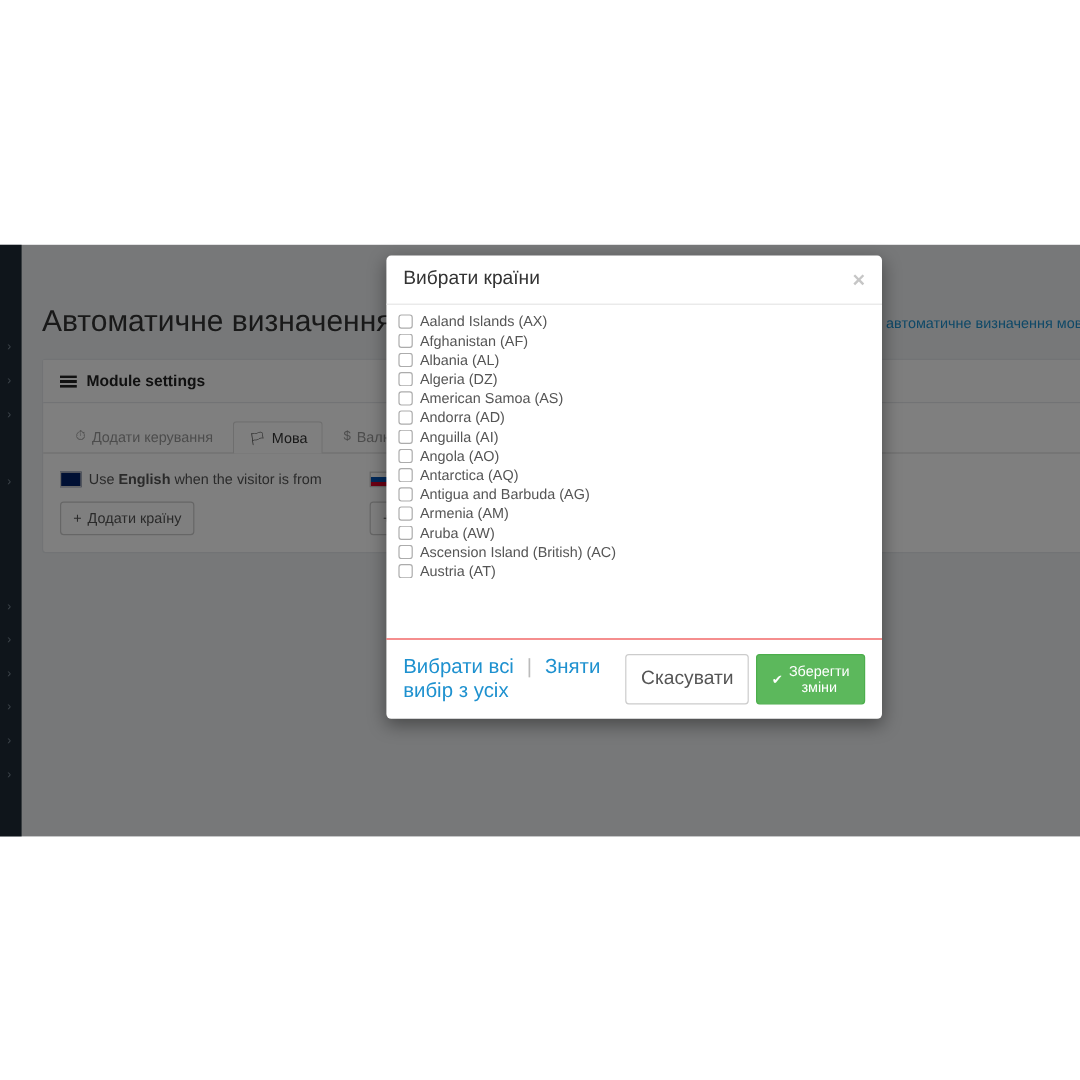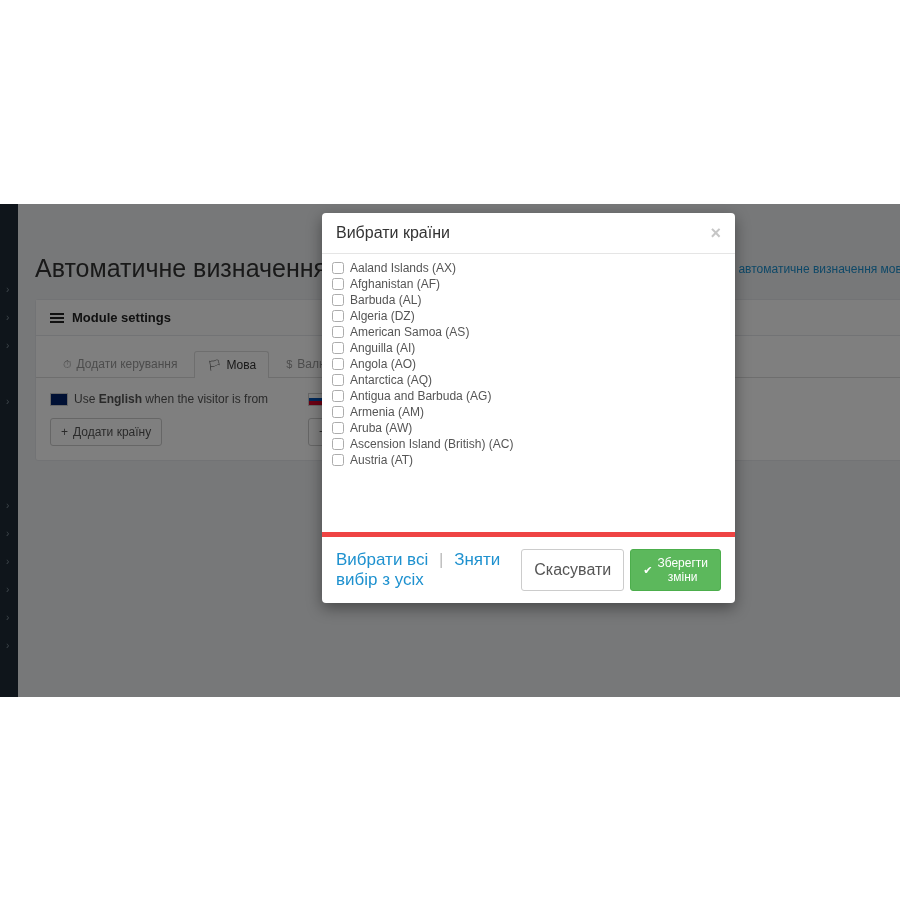--- a/index.html
+++ b/index.html
@@ -20,21 +20,21 @@
   .tabcontent{border-top:1px solid #ddd;padding:14px;display:flex;gap:40px}
   .lang-row{display:flex;align-items:center;gap:6px;font-size:12px;color:#555;margin-bottom:12px}
   .flag{width:16px;height:11px;display:inline-block;background:#ddd;border:1px solid #ccc}
   .flag.en{background:#012169}
   .flag.ru{background:linear-gradient(#fff 0 33%, #0052b4 33% 66%, #d80027 66% 100%)}
   .btn{display:inline-flex;align-items:center;gap:5px;border:1px solid #ccc;background:#fff;border-radius:3px;padding:6px 10px;font-size:12px;color:#555;cursor:pointer}
   .modal{position:absolute;left:322px;top:213px;width:413px;background:#fff;border-radius:4px;box-shadow:0 5px 15px rgba(0,0,0,.4);display:flex;flex-direction:column}
   .modal-head{padding:11px 14px;display:flex;justify-content:space-between;}
   .modal-title{font-size:16px;color:#333}
   .close{color:#c6c6c6;font-size:18px;font-weight:700;cursor:pointer;line-height:1}
-  .modal-body{border-top:1px solid #e5e5e5;border-bottom:5px solid #ef4444;height:266px;overflow-y:scroll;padding:6px 10px}
+  .modal-body{border-top:1px solid #e5e5e5;border-bottom:1px solid #ef4444;height:266px;overflow-y:scroll;padding:6px 10px}
   .modal-body::-webkit-scrollbar{width:16px}
   .modal-body::-webkit-scrollbar-track{background:#f1f1f1}
   .modal-body::-webkit-scrollbar-thumb{background:#c1c1c1}
   .country{display:flex;align-items:center;gap:6px;padding:1px 0;font-size:12px;color:#555}
   .country input{margin:0;width:12px;height:12px;accent-color:#ddd;opacity:.6}
   .modal-foot{padding:12px 14px;display:flex;align-items:center;justify-content:space-between}
   .links{font-size:17px}
   .links a{color:#1e91cf;text-decoration:none;cursor:pointer}
   .links .sep{color:#bbb;margin:0 6px}
   .foot-btns{display:flex;gap:6px}
@@ -115,29 +115,33 @@
       <label class="country">
         <input type="checkbox" style="">
         <span>Aaland Islands (AX)</span>
       </label>
       <label class="country">
         <input type="checkbox" style="">
         <span>Afghanistan (AF)</span>
       </label>
       <label class="country">
         <input type="checkbox" style="">
-        <span>Barbuda (AL)</span>
+        <span>Albania (AL)</span>
       </label>
       <label class="country">
         <input type="checkbox" style="">
         <span>Algeria (DZ)</span>
       </label>
       <label class="country">
         <input type="checkbox" style="">
         <span>American Samoa (AS)</span>
+      </label>
+      <label class="country">
+        <input type="checkbox" style="">
+        <span>Andorra (AD)</span>
       </label>
       <label class="country">
         <input type="checkbox" style="">
         <span>Anguilla (AI)</span>
       </label>
       <label class="country">
         <input type="checkbox" style="">
         <span>Angola (AO)</span>
       </label>
       <label class="country">

